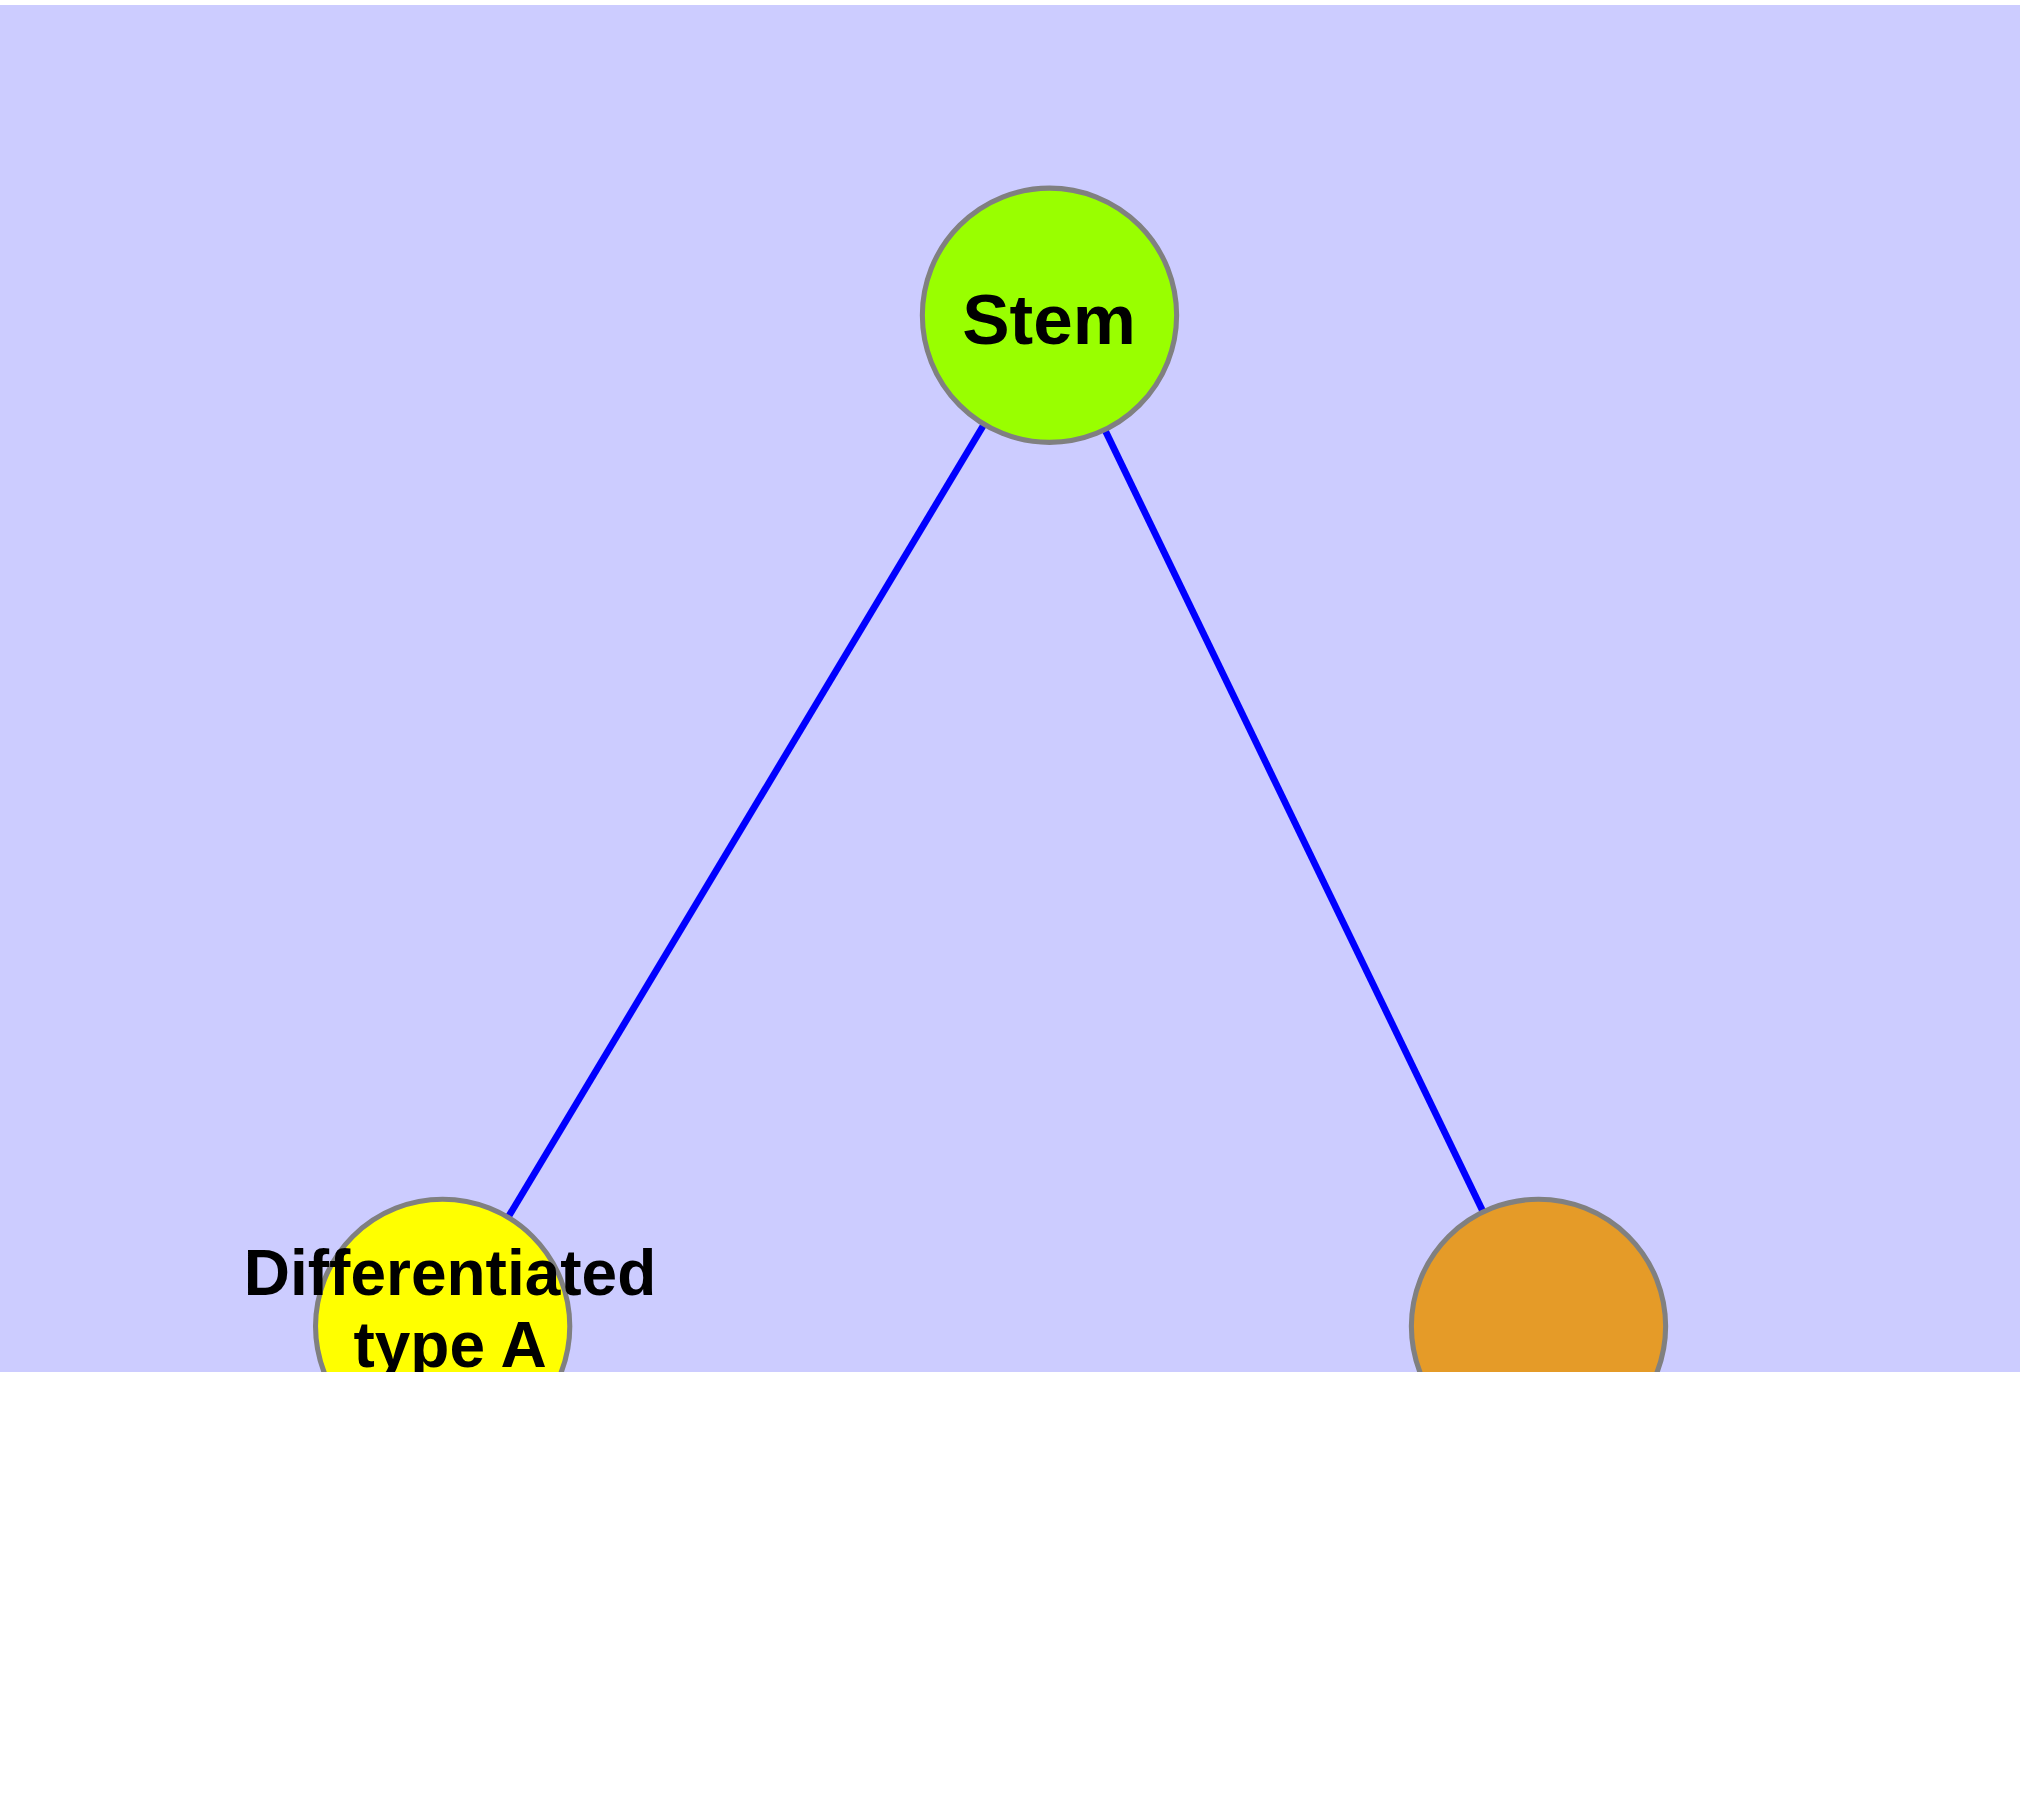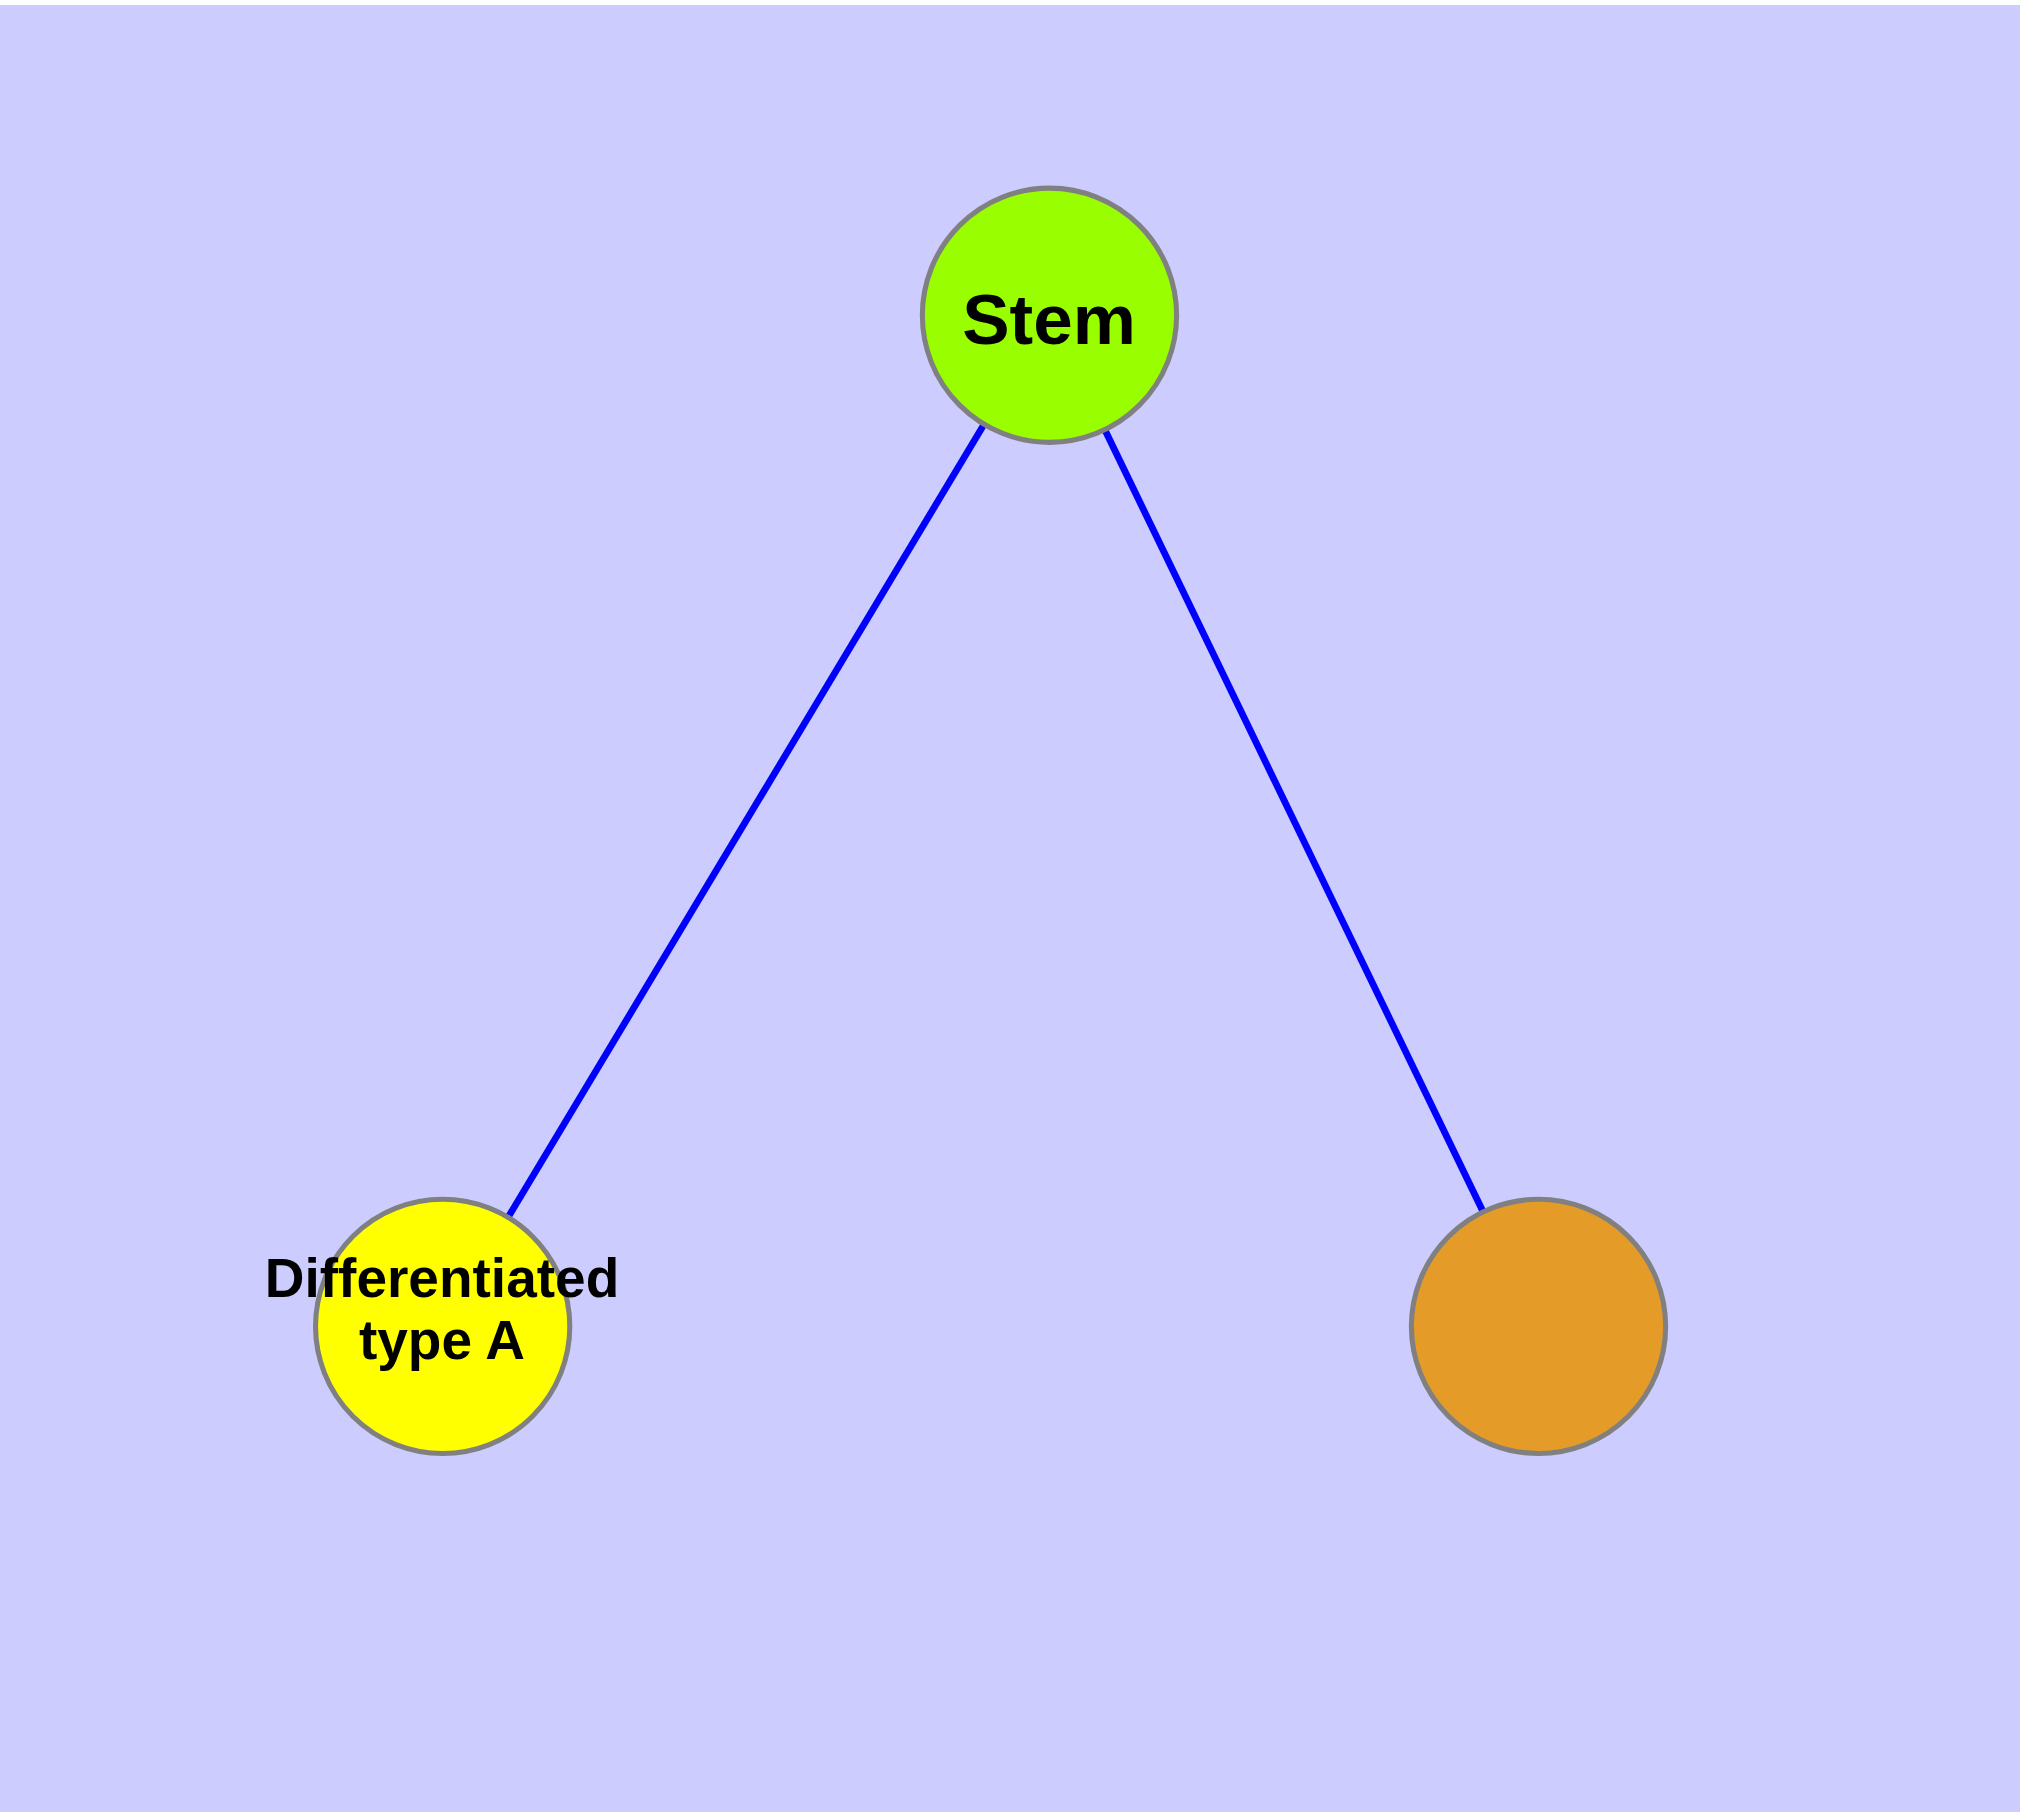--- a/index.html
+++ b/index.html
@@ -3,21 +3,21 @@
 <meta charset="utf-8">
 <style>
   html, body {
     margin: 0;
     padding: 0;
     background: #ffffff;
   }
   #canvas {
     position: relative;
     width: 2021px;
-    height: 1812px;
+    height: 1372px;
     background: #ffffff;
     overflow: hidden;
   }
   #plot-background {
     position: absolute;
     left: 0px;
     top: 5.1px;
     width: 2021px;
     height: 1807px;
     background: #ccccff;
@@ -37,21 +37,22 @@
     text-align: center;
     line-height: 1.12;
     white-space: pre;
     transform: translate(-50%, -50%);
     pointer-events: none;
   }
   .label-stem {
     font-size: 71px;
   }
   .label-diff {
-    font-size: 55px;
+    font-size: 64px;
+    margin-left: 8px;
   }
 </style>
 </head>
 <body>
 
 <div id="canvas">
 
   <div id="plot-background"></div>
 
   <svg id="graph-svg" viewBox="0 0 2384 2138">

